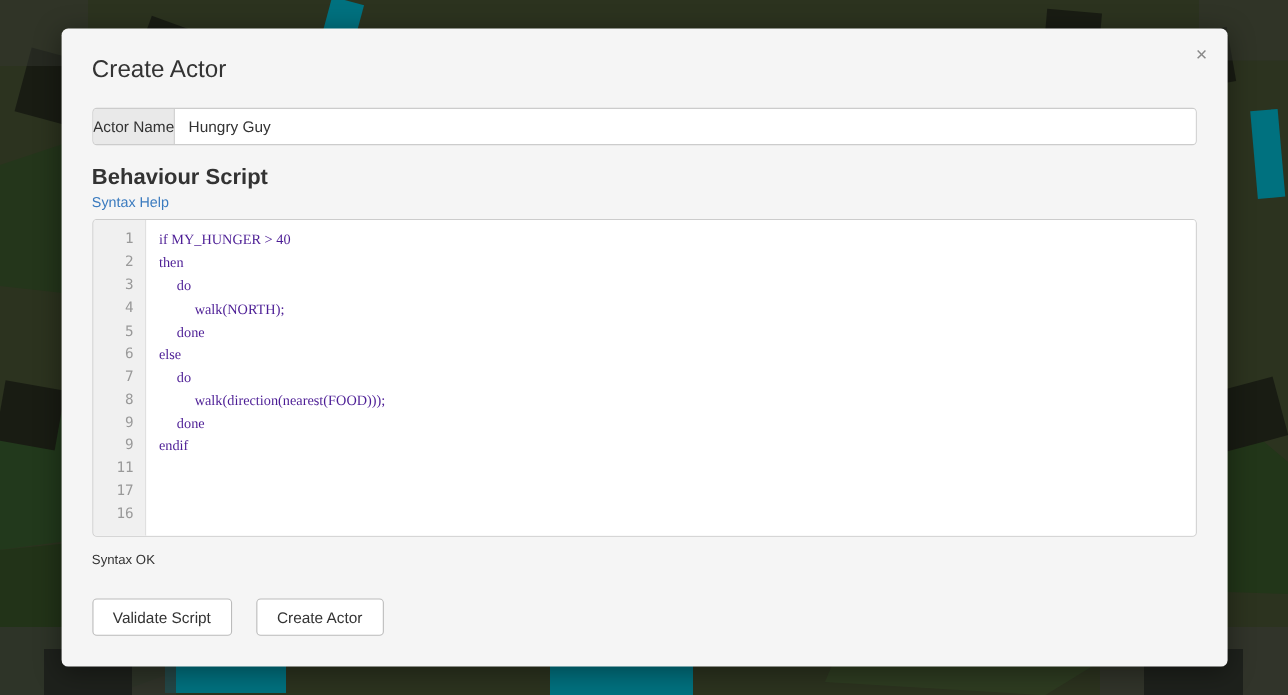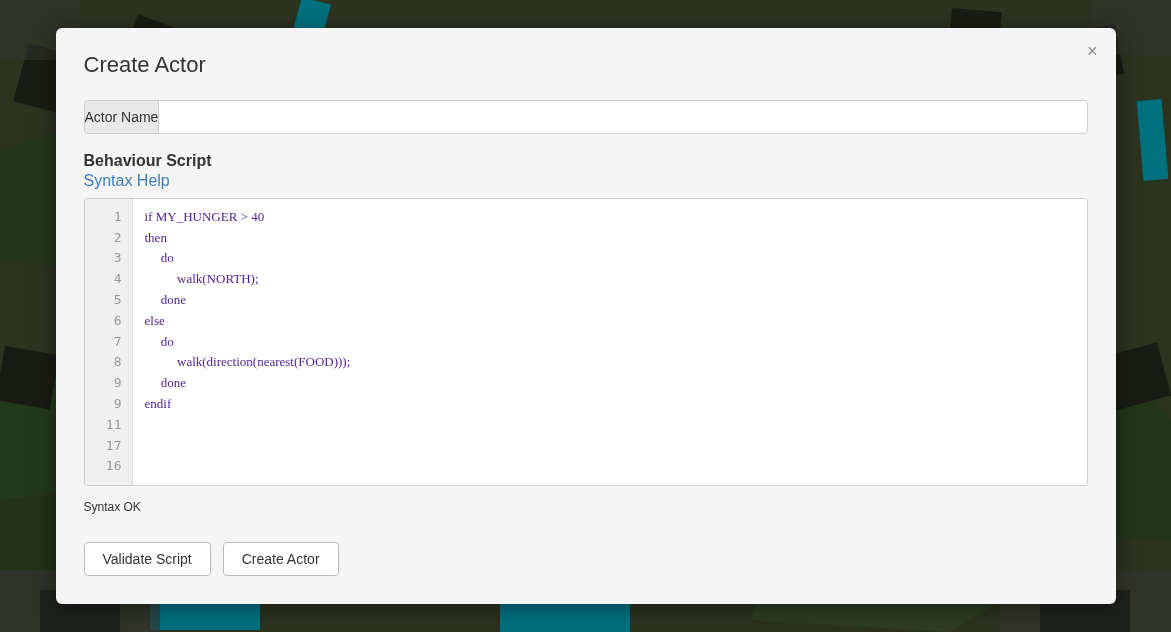--- a/index.html
+++ b/index.html
@@ -76,28 +76,28 @@
       flex: 1;
       border: none;
       outline: none;
       padding: 8px 12px;
       font-size: 14px;
       background: #fff;
       color: #333;
     }
 
     .section-title {
-      font-size: 16px;
+      font-size: 20px;
       font-weight: bold;
       color: #333;
       margin-bottom: 2px;
     }
 
     .syntax-help-link {
-      font-size: 16px;
+      font-size: 13px;
       color: #3b7bbf;
       text-decoration: none;
       display: inline-block;
       margin-bottom: 8px;
       cursor: pointer;
     }
 
     .code-editor-container {
       display: flex;
       border: 1px solid #ccc;
@@ -140,21 +140,21 @@
     }
 
     .syntax-status {
       margin-top: 14px;
       font-size: 12px;
       color: #333;
     }
 
     .button-row {
       display: flex;
-      gap: 12px;
+      gap: 22px;
       margin-top: 28px;
     }
 
     .btn {
       padding: 8px 18px;
       font-size: 14px;
       border-radius: 4px;
       border: 1px solid #bbb;
       background: #fff;
       cursor: pointer;
@@ -211,20 +211,21 @@
 
 <div class="overlay">
   <div class="modal">
 
     <button class="modal-close">×</button>
 
     <h2 class="modal-title">Create Actor</h2>
 
     <div class="actor-name-row">
       <div class="actor-name-label">Actor Name</div>
+      <input class="actor-name-input" type="text" value="Hungry Guy" placeholder="Enter actor name" style="">
     </div>
 
     <div>
       <div class="section-title">Behaviour Script</div>
       <a class="syntax-help-link">Syntax Help</a>
 
       <div class="code-editor-container">
         <div class="line-numbers">
           <div>1</div>
           <div>2</div>

